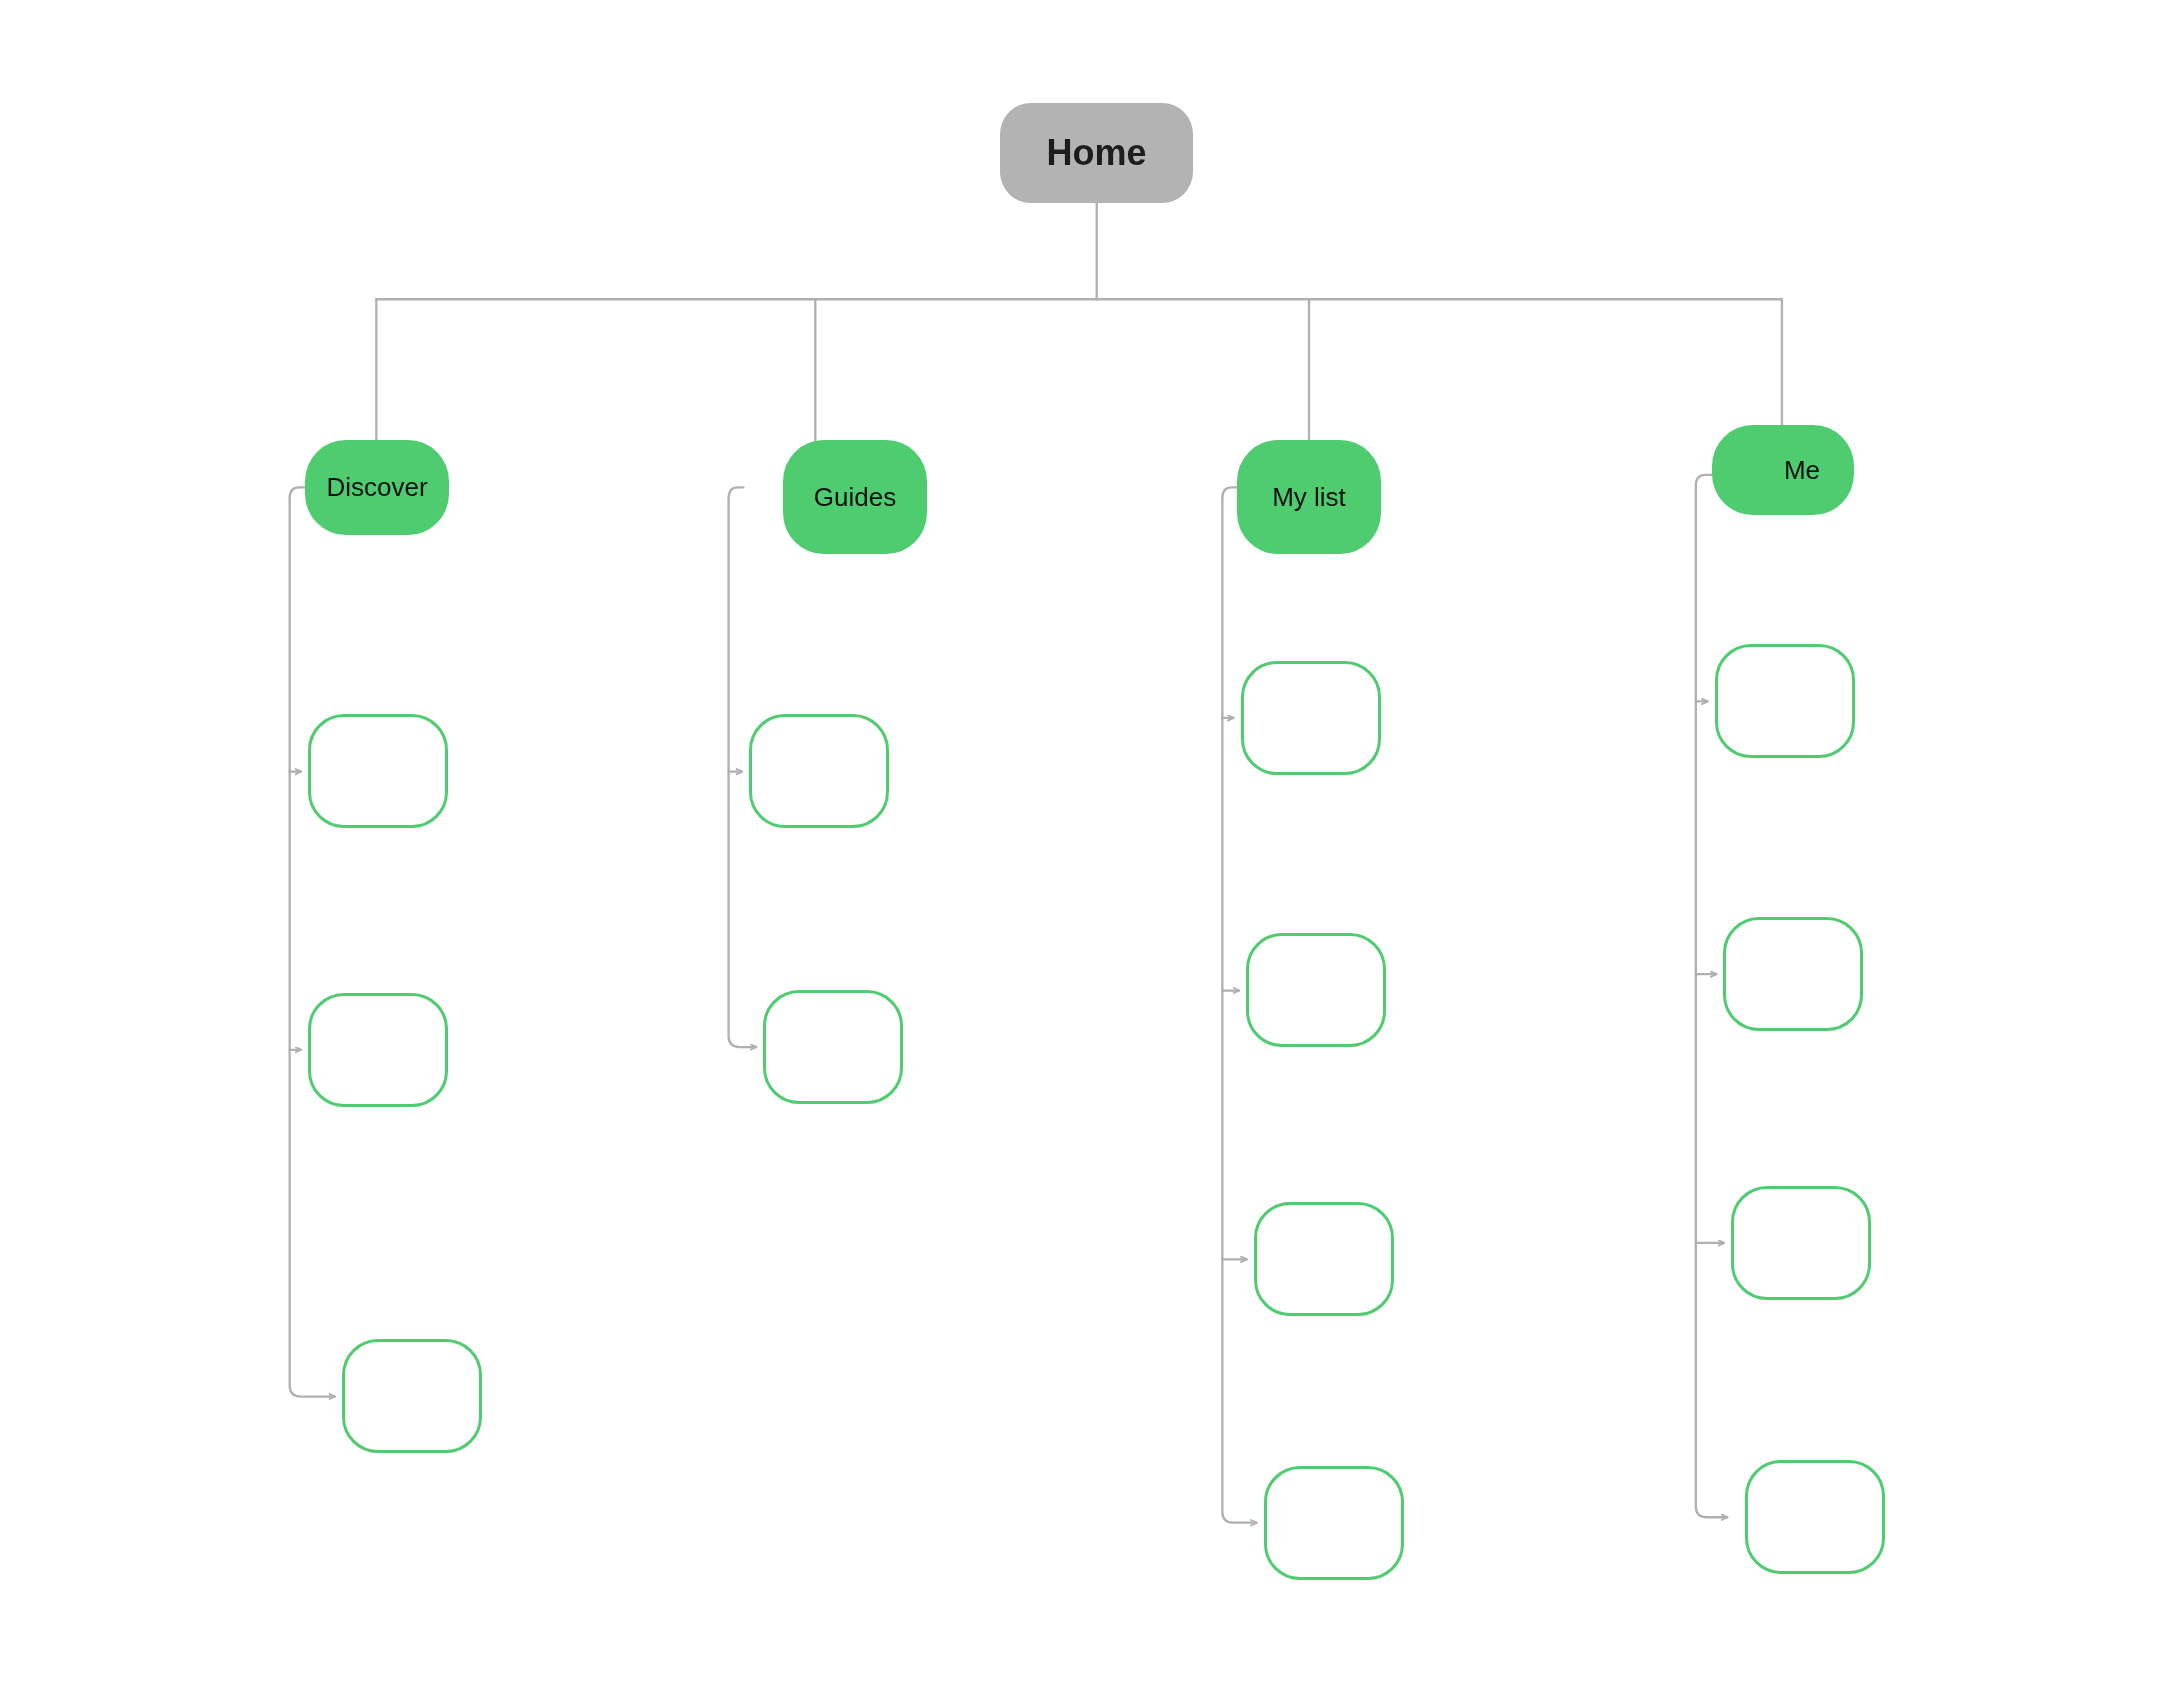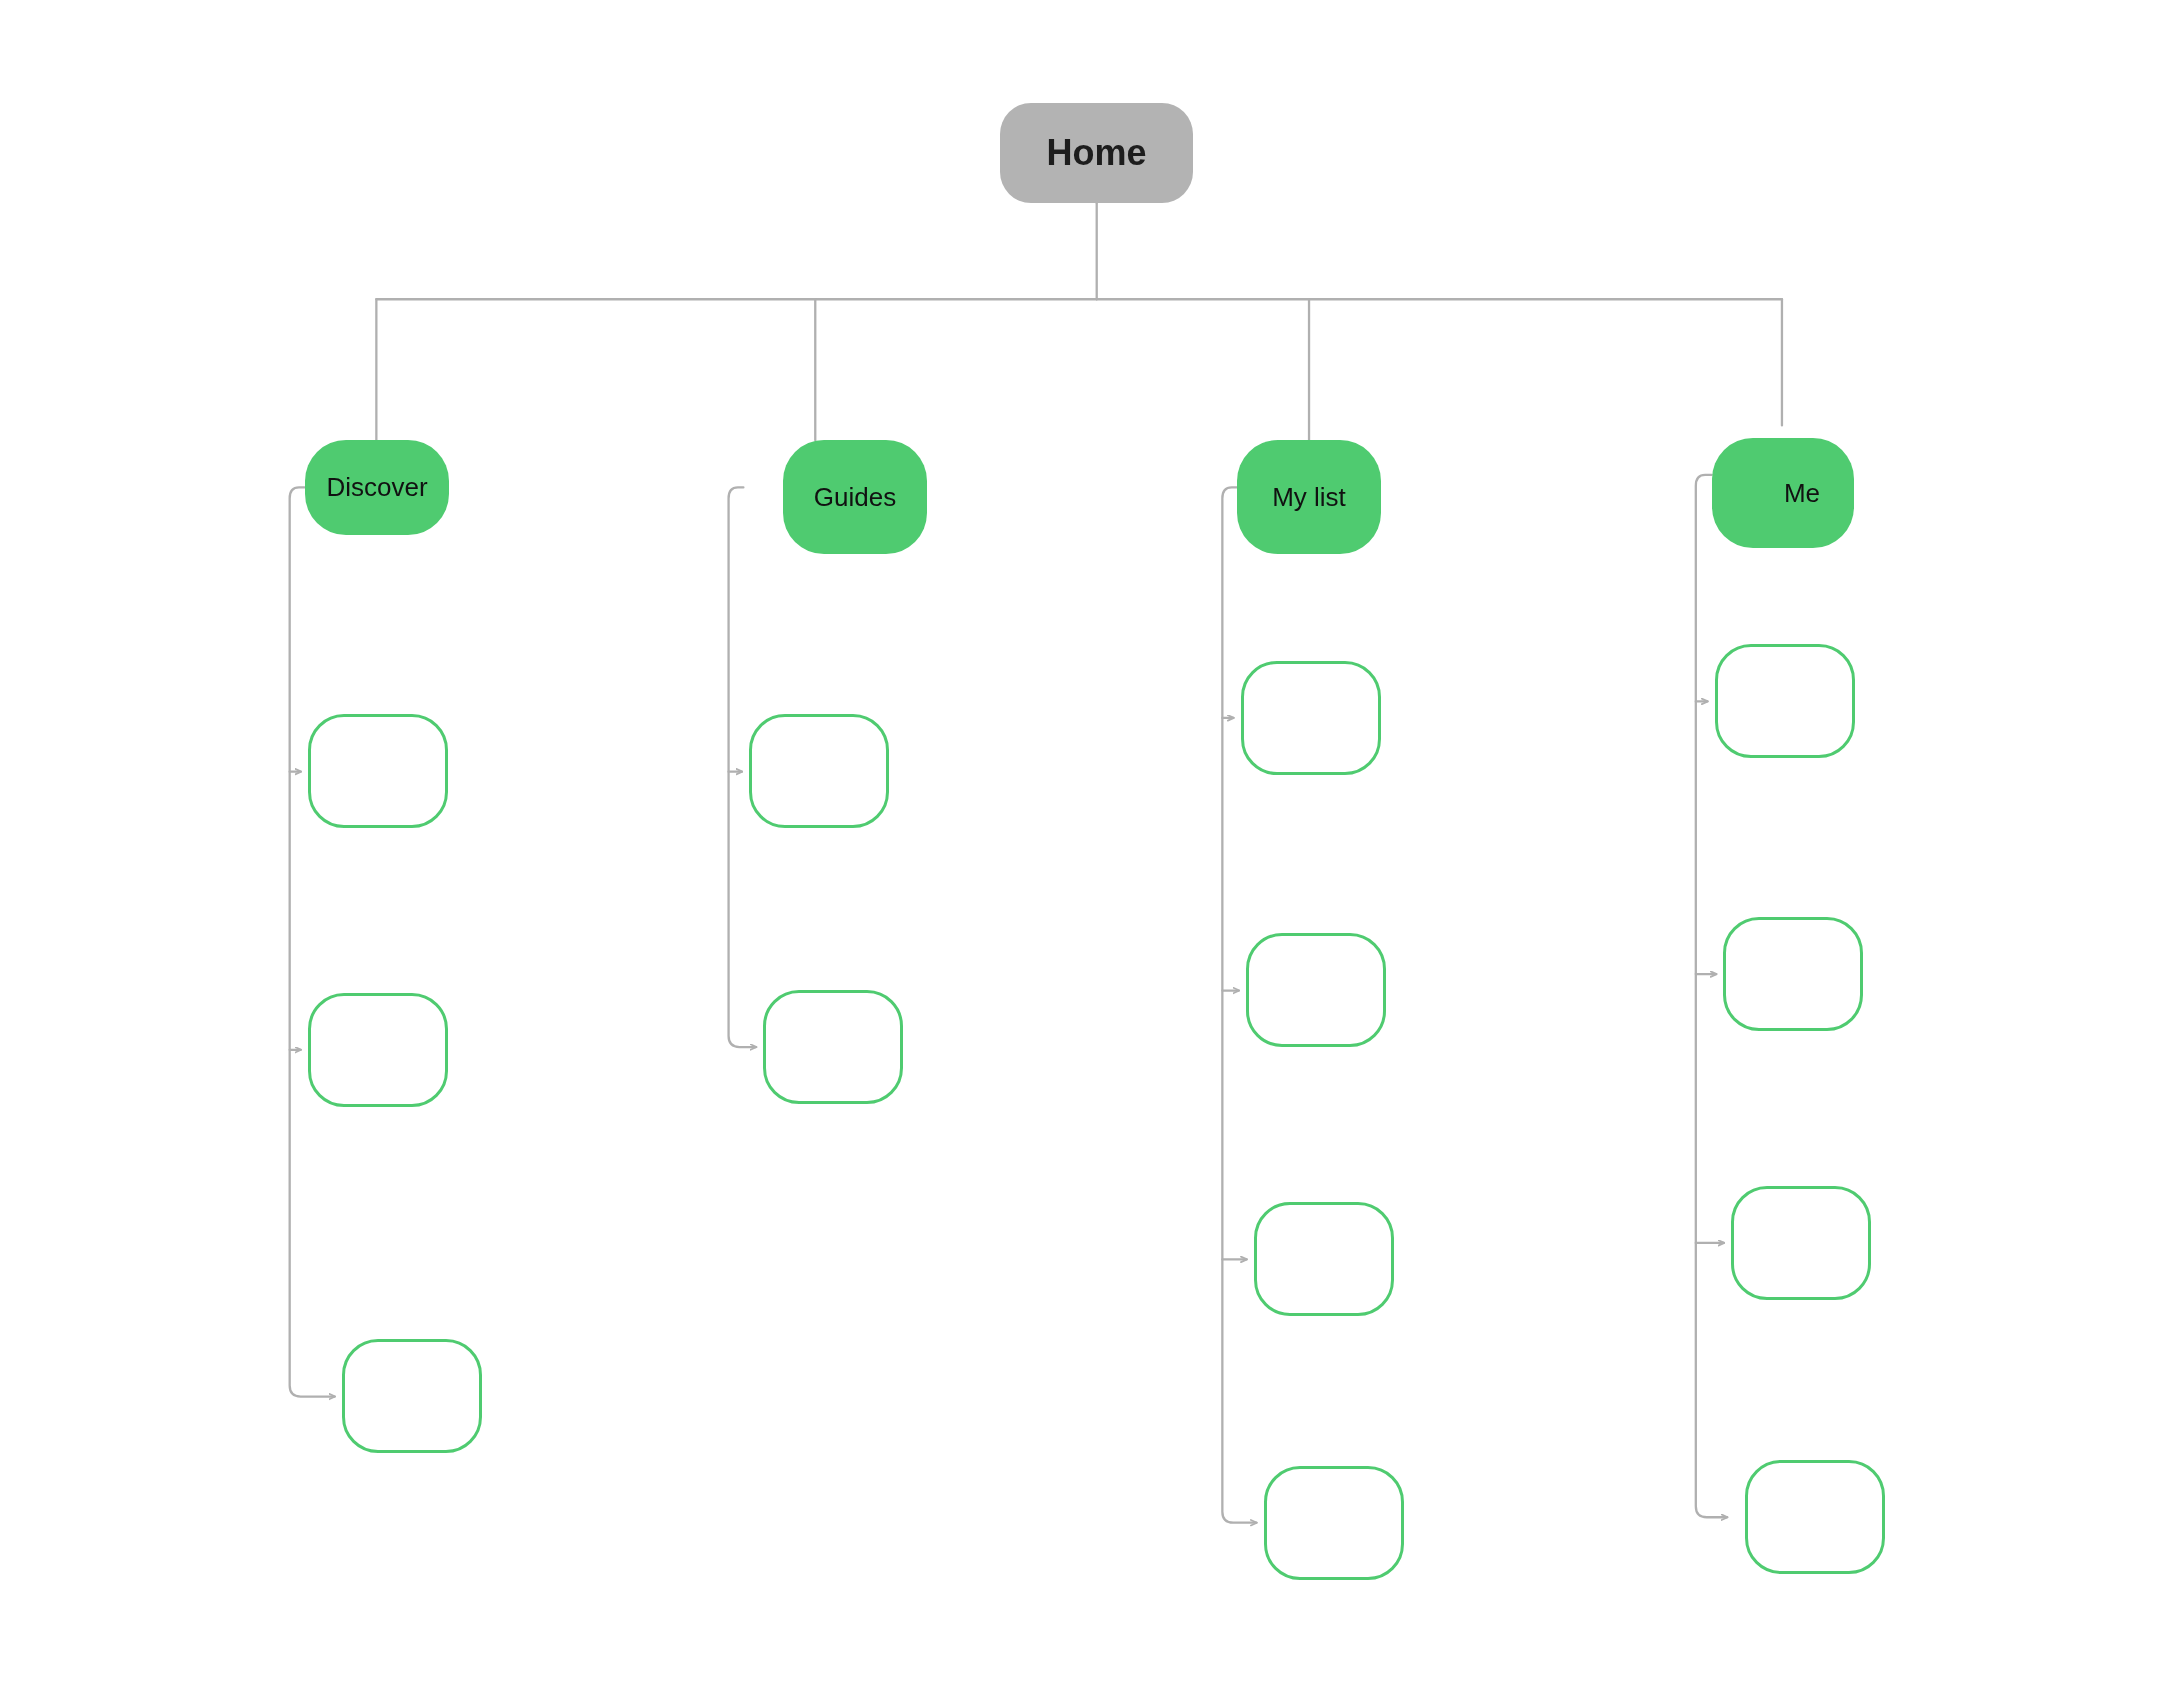--- a/index.html
+++ b/index.html
@@ -103,21 +103,21 @@
   <div class="node leaf" style="left:1246px;top:933px;width:140px;height:114px;">
     <span class="lbl"></span>
   </div>
   <div class="node leaf" style="left:1254px;top:1202px;width:140px;height:114px;">
     <span class="lbl"></span>
   </div>
   <div class="node leaf" style="left:1264px;top:1466px;width:140px;height:114px;">
     <span class="lbl"></span>
   </div>
 
-  <div class="node section" style="left:1712px;top:438px;width:142px;height:110px;padding-left:38px;">
+  <div class="node section" style="left:1712px;top:425px;width:142px;height:90px;padding-left:38px;">
     <span class="lbl">Me</span>
   </div>
   <div class="node leaf" style="left:1715px;top:644px;width:140px;height:114px;">
     <span class="lbl"></span>
   </div>
   <div class="node leaf" style="left:1723px;top:917px;width:140px;height:114px;">
     <span class="lbl"></span>
   </div>
   <div class="node leaf" style="left:1731px;top:1186px;width:140px;height:114px;">
     <span class="lbl"></span>

